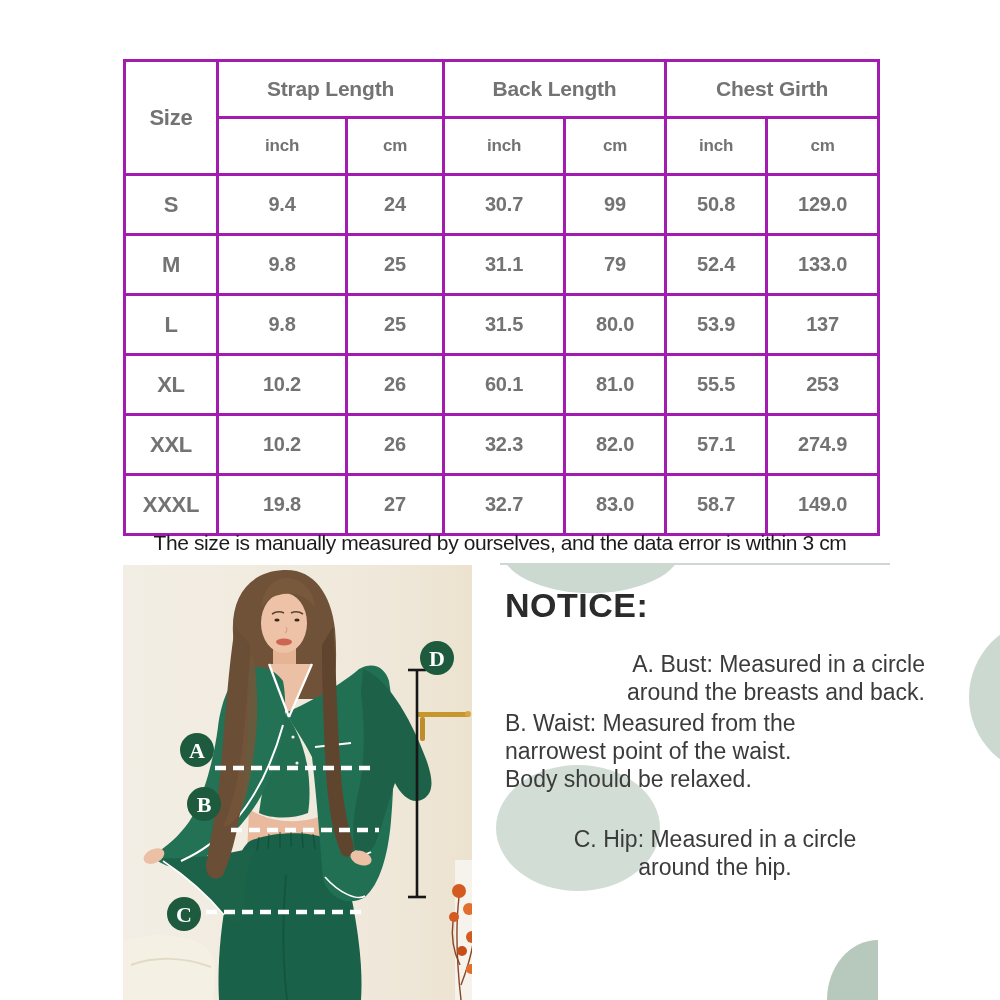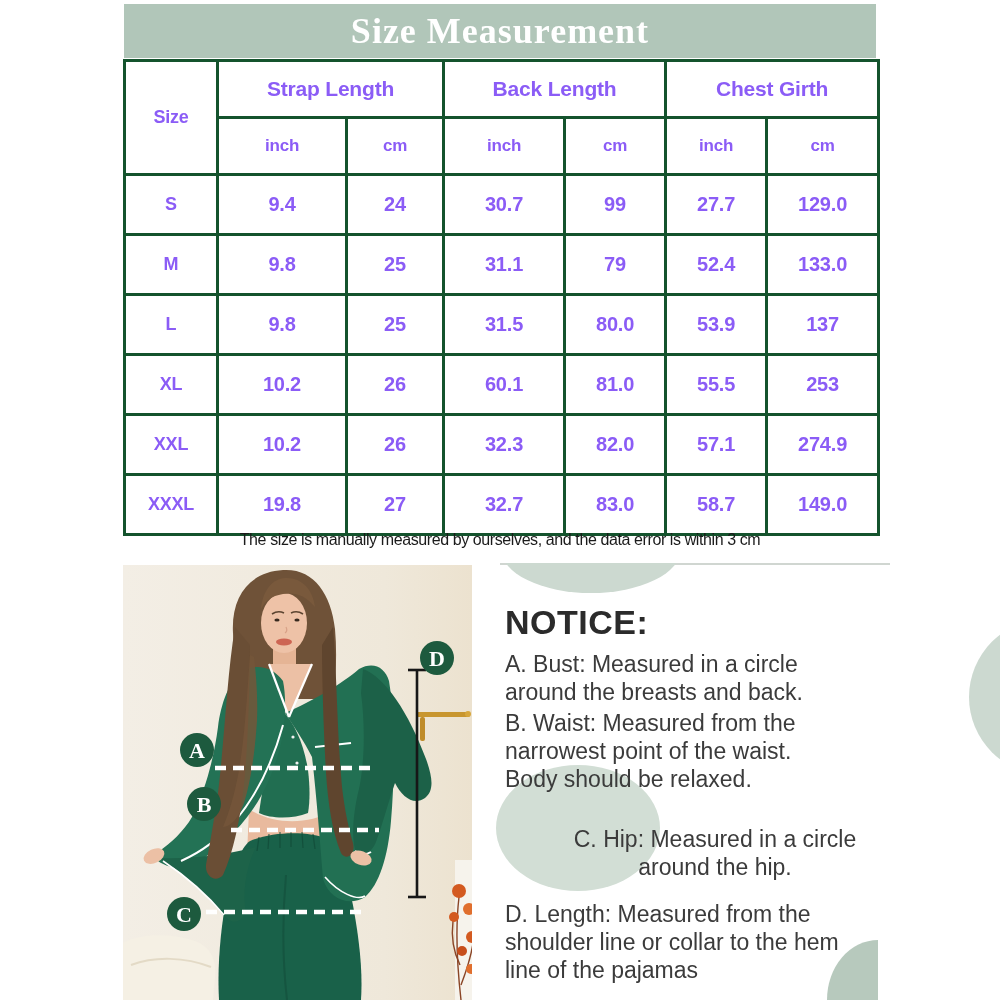--- a/index.html
+++ b/index.html
@@ -8,63 +8,60 @@
 
   
   #header-bar{position:absolute;left:124px;top:4px;width:752px;height:54px;
               background:#b1c6b9;display:flex;align-items:center;justify-content:center;}
   #page-title{font-family:"Liberation Serif",serif;font-weight:bold;font-size:36px;
               color:#ffffff;letter-spacing:1px;}
 
   
   #size-table{position:absolute;left:123px;top:59px;width:754px;border-collapse:collapse;
               table-layout:fixed;}
-  #size-table td,#size-table th{border:3px solid #14532d;background:#ffffff;
-              text-align:center;vertical-align:middle;color:#8b5cf6;
+  #size-table td,#size-table th{border:3px solid #a21caf;background:#ffffff;
+              text-align:center;vertical-align:middle;color:#737373;
               font-weight:bold;font-size:20px;letter-spacing:-0.2px;padding:0;}
   #size-table .grp{font-size:21px;height:54px;}
   #size-table .unit{font-size:17px;height:54px;}
-  #size-table .szcell{font-size:18px;}
+  #size-table .szcell{font-size:22px;}
   #size-table tr.data{height:60px;}
 
   
   #note-line{position:absolute;left:0;top:531px;width:1000px;text-align:center;
-             font-size:16px;letter-spacing:-0.4px;color:#1b1b1b;}
+             font-size:21px;letter-spacing:-0.4px;color:#1b1b1b;}
 
   
   #notice-panel{position:absolute;left:472px;top:563px;width:528px;height:437px;overflow:hidden;}
   .decor{position:absolute;background:#ccd9d0;border-radius:50%;}
   #decor-ellipse-top{left:29px;top:-58px;width:180px;height:88px;}
   #decor-circle-right{left:497px;top:56px;width:156px;height:156px;}
   #decor-ellipse-left{left:24px;top:202px;width:164px;height:126px;background:#d2ded5;}
   #decor-leaf{position:absolute;left:355px;top:377px;width:51px;height:60px;
               background:#b7c9bd;border-top-left-radius:100% 100%;}
   #panel-topline{position:absolute;left:28px;top:0;width:390px;height:2px;background:#d0d6d1;}
   #notice-heading{position:absolute;left:33px;top:24px;font-size:34px;line-height:36px;
-                  font-weight:800;color:#2b2b2b;letter-spacing:0.5px;margin-top:17px;}
+                  font-weight:800;color:#2b2b2b;letter-spacing:0.5px;}
   .notice-item{position:absolute;left:33px;width:420px;font-size:23px;line-height:28px;
                color:#3b3b3b;white-space:pre-line;}
-  #notice-item-0{top:87px;}
+  #notice-item-0{top:87px;text-align:right;}
   #notice-item-1{top:146px;}
   #notice-item-2{top:262px;text-align:center;}
   #notice-item-3{top:337px;}
 
   
   #photo-wrap{position:absolute;left:123px;top:565px;width:349px;height:435px;}
   .marker-letter{font-family:"Liberation Serif",serif;font-weight:bold;font-size:22px;
                  fill:#ffffff;text-anchor:middle;}
 </style>
 </head>
 <body>
 
 <div id="stage">
 
-  <div id="header-bar">
-    <span id="page-title">Size Measurement</span>
-  </div>
 
   <table id="size-table">
     <colgroup>
       <col style="width:93px">
         <col style="width:129px">
         <col style="width:97px">
       <col style="width:121px">
         <col style="width:101px">
         <col style="width:101px">
         <col style="width:112px">
@@ -83,21 +80,21 @@
       <td class="unit">cm</td>
       <td class="unit">inch</td>
       <td class="unit">cm</td>
     </tr>
     <tr class="data">
       <td class="szcell">S</td>
       <td>9.4</td>
       <td>24</td>
       <td>30.7</td>
       <td>99</td>
-      <td>27.7</td>
+      <td>50.8</td>
       <td>129.0</td>
     </tr>
     <tr class="data">
       <td class="szcell">M</td>
       <td>9.8</td>
       <td>25</td>
       <td>31.1</td>
       <td>79</td>
       <td>52.4</td>
       <td>133.0</td>
@@ -278,18 +275,15 @@
     <div id="decor-ellipse-left" class="decor"></div>
     <div id="decor-leaf"></div>
     <div id="notice-heading">NOTICE:</div>
     <div id="notice-item-0" class="notice-item">A. Bust: Measured in a circle
 around the breasts and back.</div>
     <div id="notice-item-1" class="notice-item">B. Waist: Measured from the
 narrowest point of the waist.
 Body should be relaxed.</div>
     <div id="notice-item-2" class="notice-item">C. Hip: Measured in a circle
 around the hip.</div>
-    <div id="notice-item-3" class="notice-item">D. Length: Measured from the
-shoulder line or collar to the hem
-line of the pajamas</div>
   </div>
 
 </div>
 
 </body></html>

